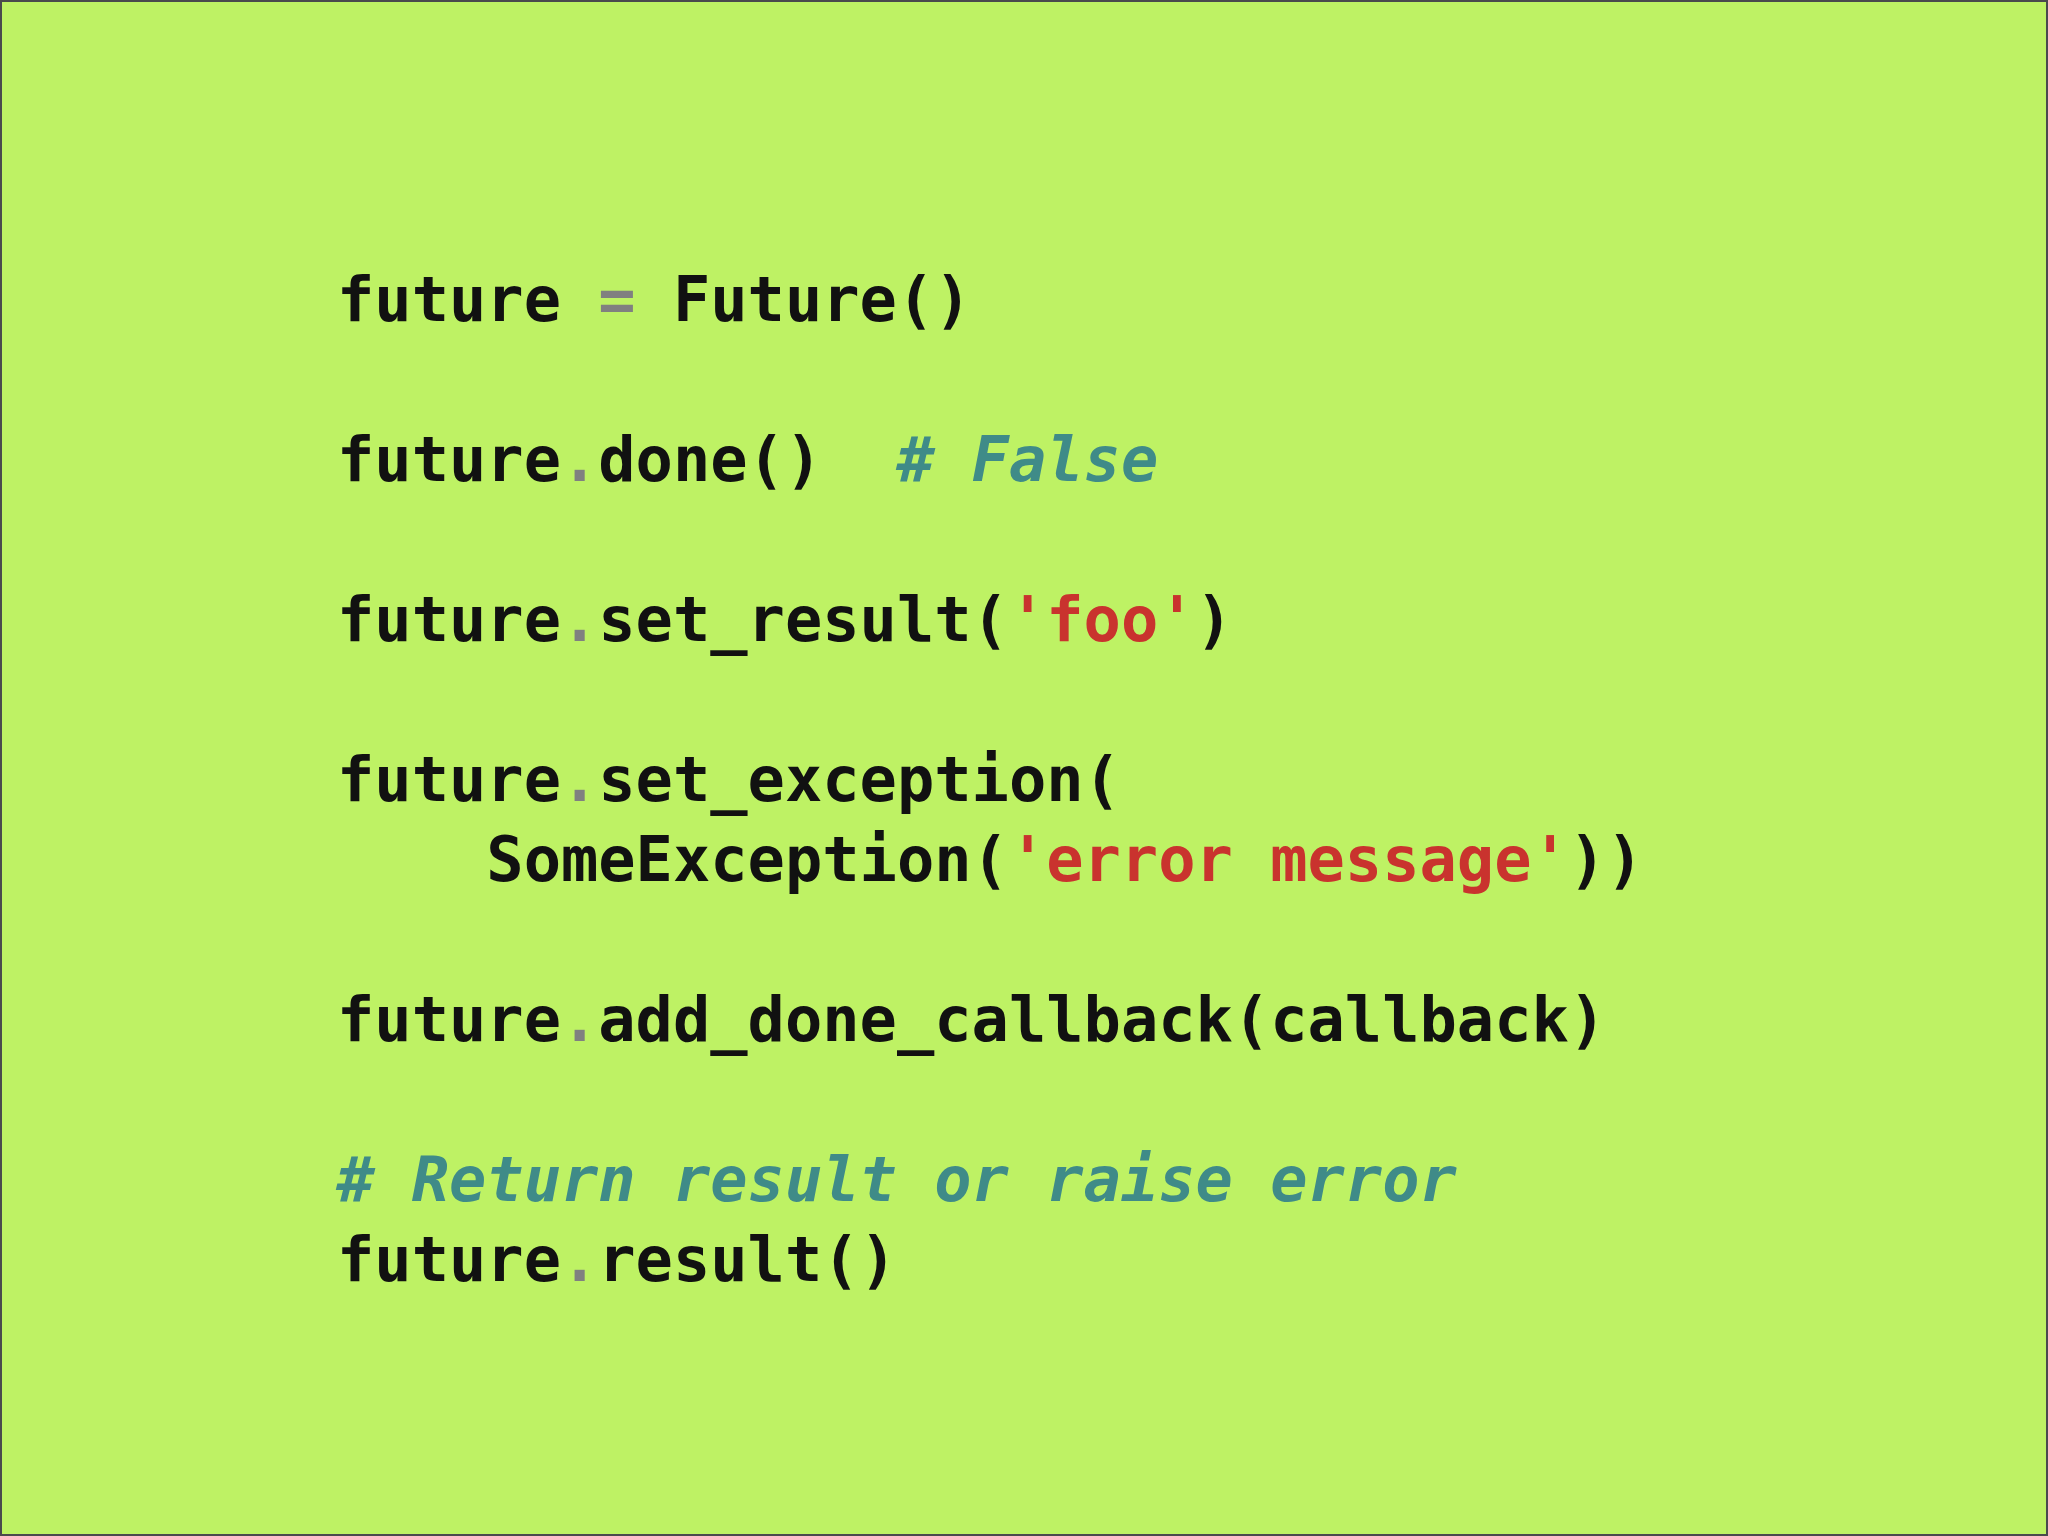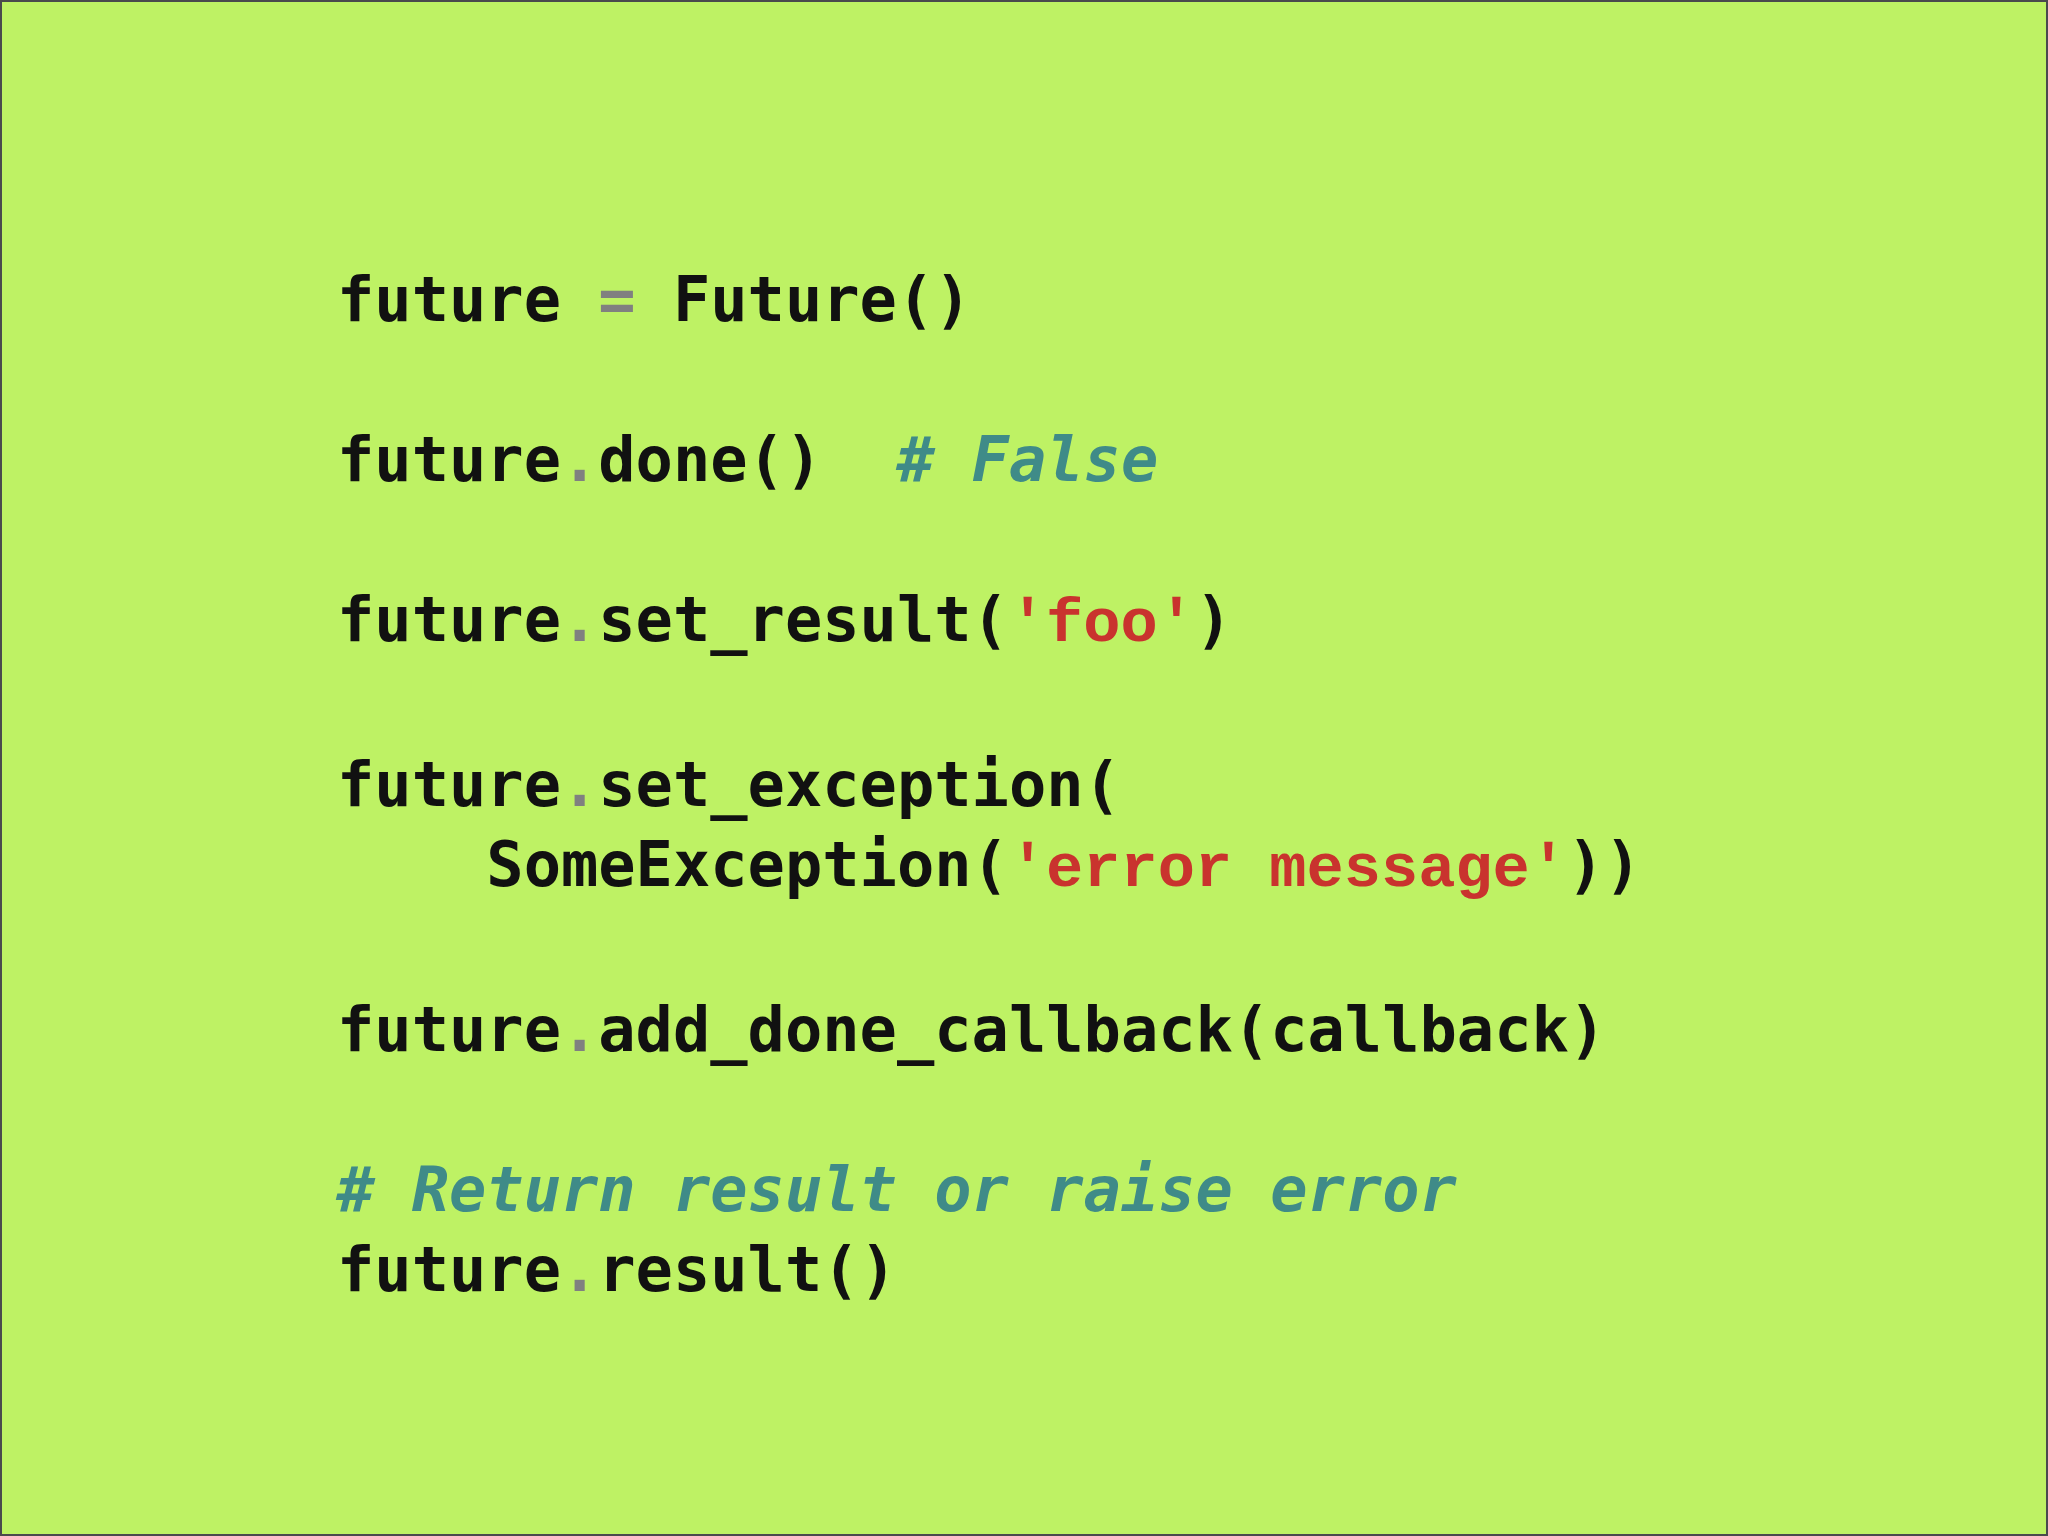--- a/index.html
+++ b/index.html
@@ -41,21 +41,21 @@
 
   .code-line.blank {
     height: 80px;
     min-height: 80px;
   }
 
   
   .tok-name      { color: #111111; }
   .tok-op        { color: #808080; }
   .tok-punct     { color: #111111; }
-  .tok-string    { color: #c9332e; font-family: Liberation Mono, monospace; }
+  .tok-string    { color: #c9332e; }
   .tok-comment   { color: #3f8b88; font-style: italic; }
 </style>
 </head>
 <body>
 
 <div id="canvas" style="width: 2048px; height: 1536px; background: #bef264; border-color: rgb(74, 74, 77);">
   <pre id="code-block" style="font-size: 62px; line-height: 80px; color: rgb(17, 17, 17);"><div class="code-line"><span class="tok-name" style="color: rgb(17, 17, 17);">future</span><span class="tok-op" style="color: rgb(128, 128, 128);"> = </span><span class="tok-name" style="color: rgb(17, 17, 17);">Future</span><span class="tok-punct" style="color: rgb(17, 17, 17);">()</span></div><div class="code-line blank">&nbsp;</div><div class="code-line"><span class="tok-name" style="color: rgb(17, 17, 17);">future</span><span class="tok-op" style="color: rgb(128, 128, 128);">.</span><span class="tok-name" style="color: rgb(17, 17, 17);">done</span><span class="tok-punct" style="color: rgb(17, 17, 17);">()</span><span class="tok-name" style="color: rgb(17, 17, 17);">  </span><span class="tok-comment" style="color: rgb(63, 139, 136); font-style: italic;"># False</span></div><div class="code-line blank">&nbsp;</div><div class="code-line"><span class="tok-name" style="color: rgb(17, 17, 17);">future</span><span class="tok-op" style="color: rgb(128, 128, 128);">.</span><span class="tok-name" style="color: rgb(17, 17, 17);">set_result</span><span class="tok-punct" style="color: rgb(17, 17, 17);">(</span><span class="tok-string" style="color: rgb(201, 51, 46);">'foo'</span><span class="tok-punct" style="color: rgb(17, 17, 17);">)</span></div><div class="code-line blank">&nbsp;</div><div class="code-line"><span class="tok-name" style="color: rgb(17, 17, 17);">future</span><span class="tok-op" style="color: rgb(128, 128, 128);">.</span><span class="tok-name" style="color: rgb(17, 17, 17);">set_exception</span><span class="tok-punct" style="color: rgb(17, 17, 17);">(</span></div><div class="code-line"><span class="tok-name" style="color: rgb(17, 17, 17);">    SomeException</span><span class="tok-punct" style="color: rgb(17, 17, 17);">(</span><span class="tok-string" style="color: rgb(201, 51, 46);">'error message'</span><span class="tok-punct" style="color: rgb(17, 17, 17);">))</span></div><div class="code-line blank">&nbsp;</div><div class="code-line"><span class="tok-name" style="color: rgb(17, 17, 17);">future</span><span class="tok-op" style="color: rgb(128, 128, 128);">.</span><span class="tok-name" style="color: rgb(17, 17, 17);">add_done_callback</span><span class="tok-punct" style="color: rgb(17, 17, 17);">(</span><span class="tok-name" style="color: rgb(17, 17, 17);">callback</span><span class="tok-punct" style="color: rgb(17, 17, 17);">)</span></div><div class="code-line blank">&nbsp;</div><div class="code-line"><span class="tok-comment" style="color: rgb(63, 139, 136); font-style: italic;"># Return result or raise error</span></div><div class="code-line"><span class="tok-name" style="color: rgb(17, 17, 17);">future</span><span class="tok-op" style="color: rgb(128, 128, 128);">.</span><span class="tok-name" style="color: rgb(17, 17, 17);">result</span><span class="tok-punct" style="color: rgb(17, 17, 17);">()</span></div></pre>
 </div>
 
 </body></html>

